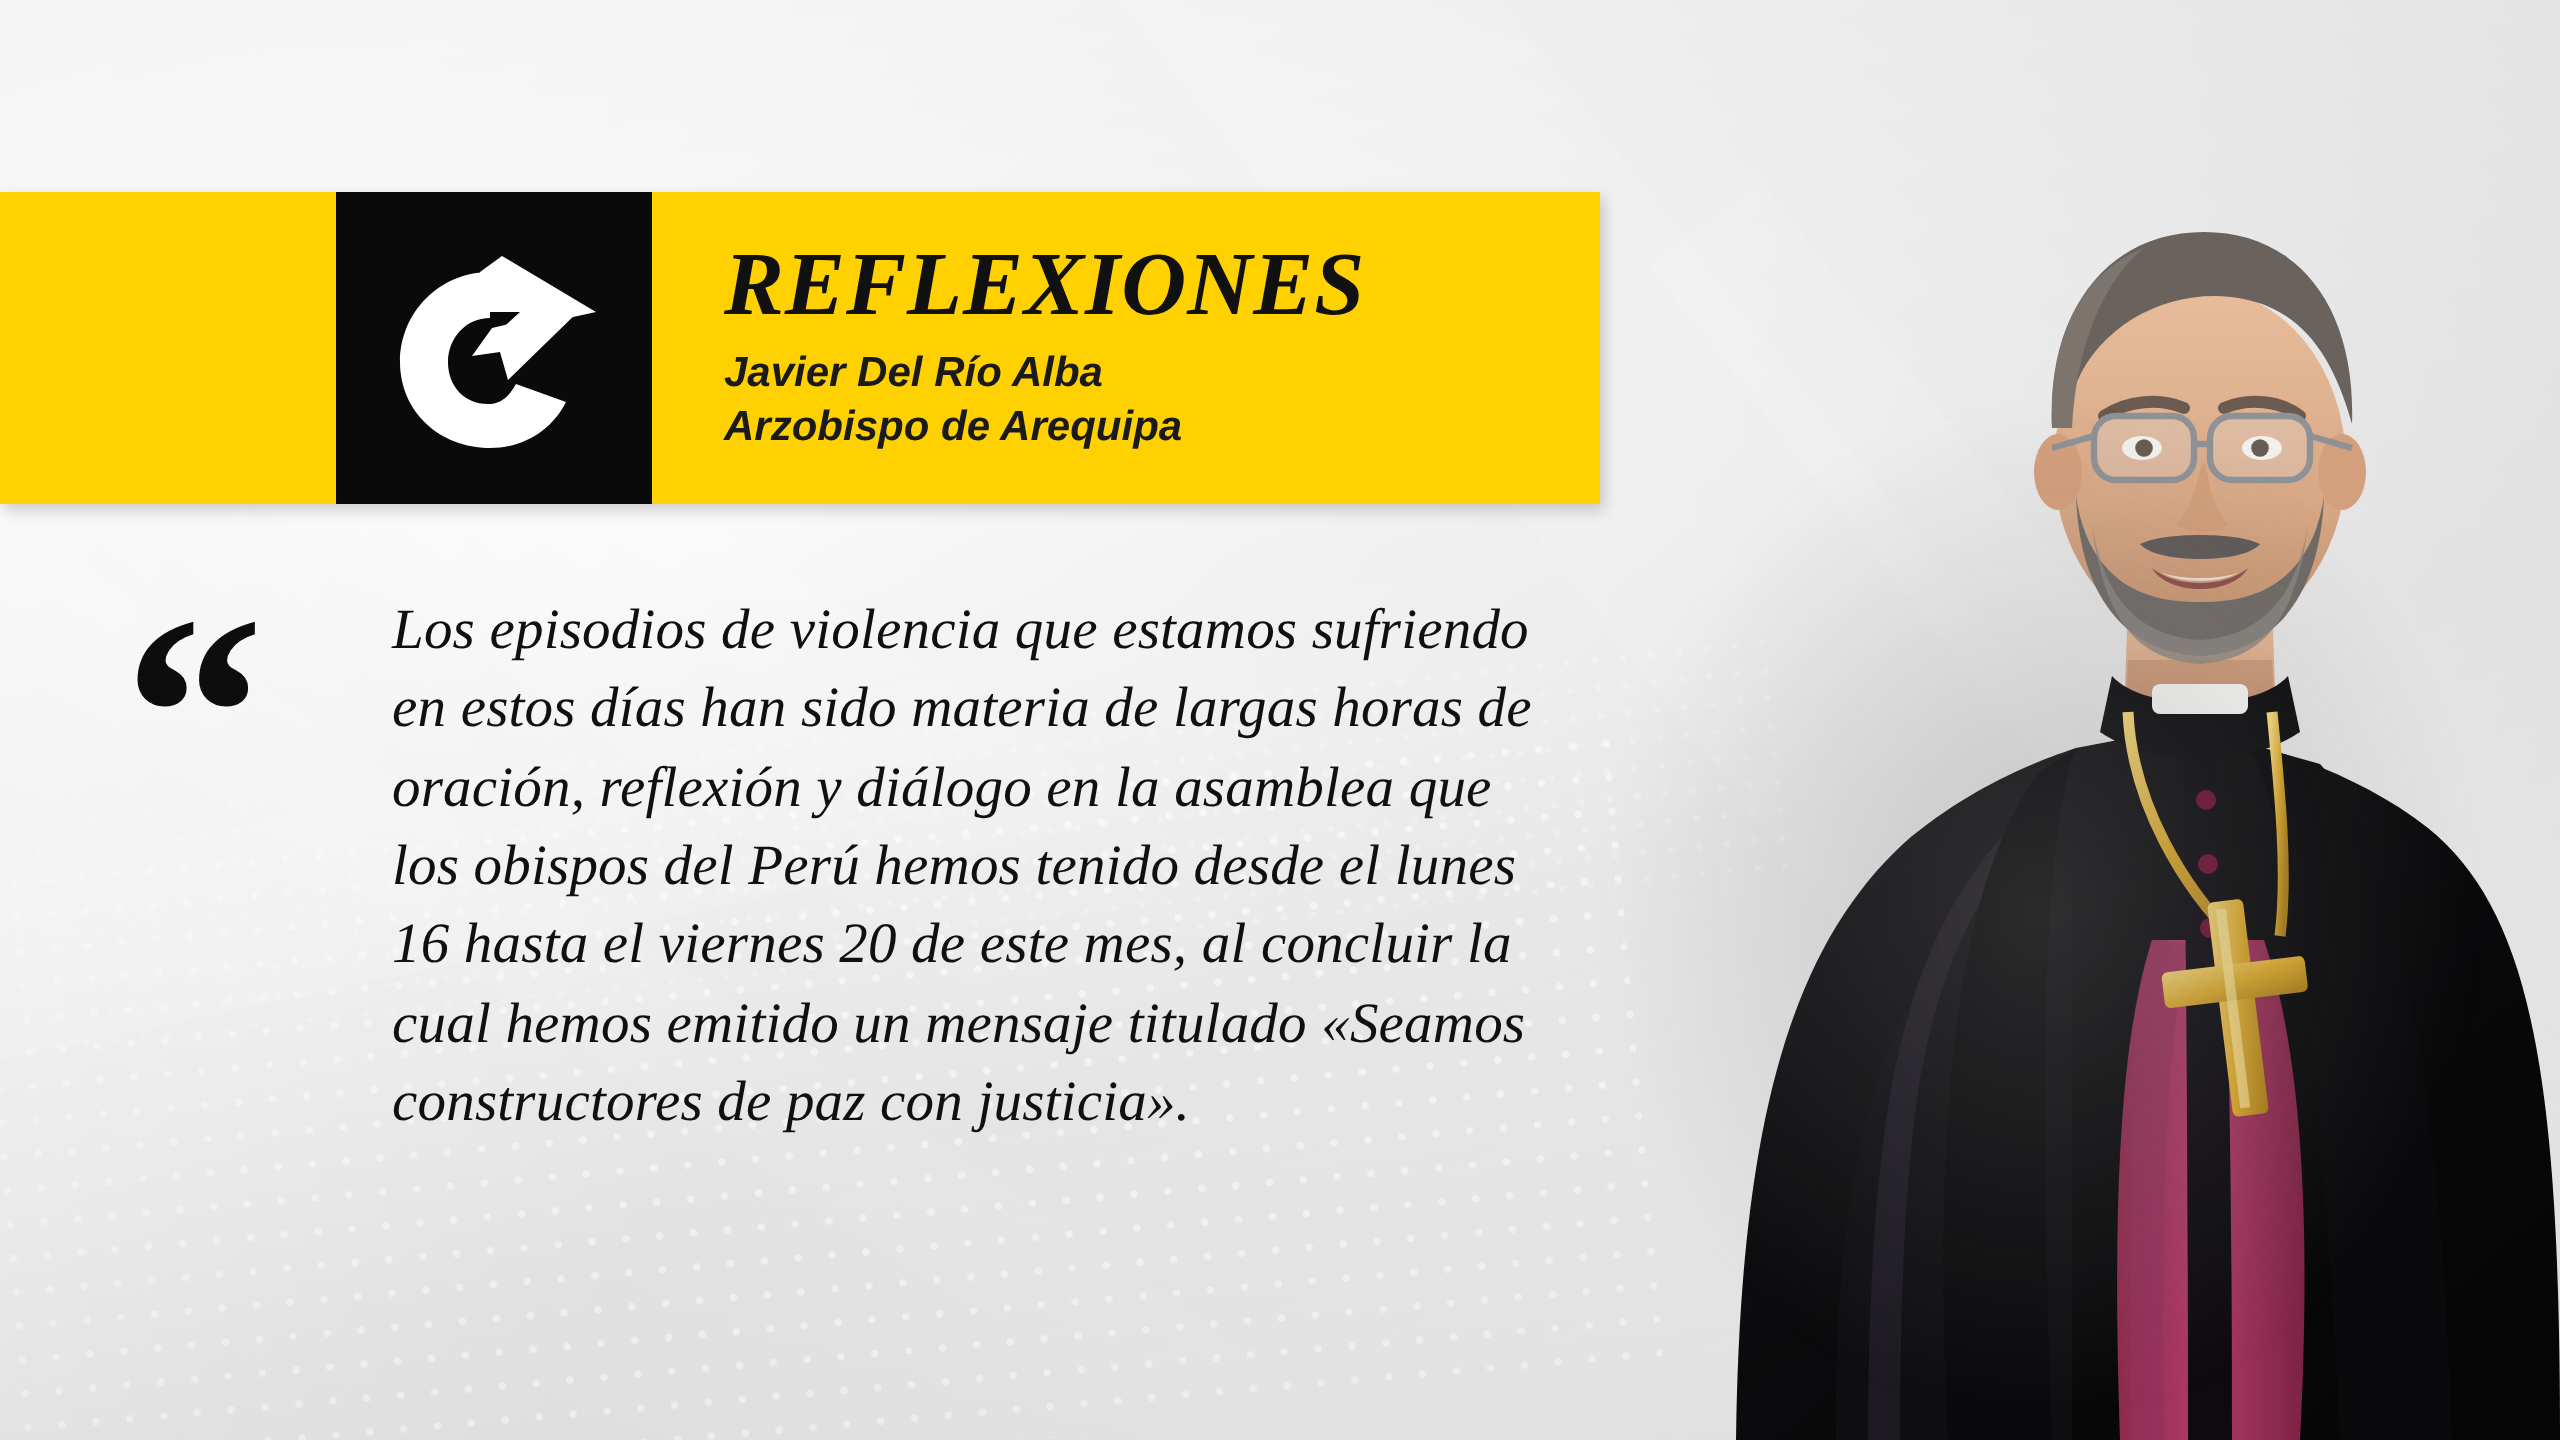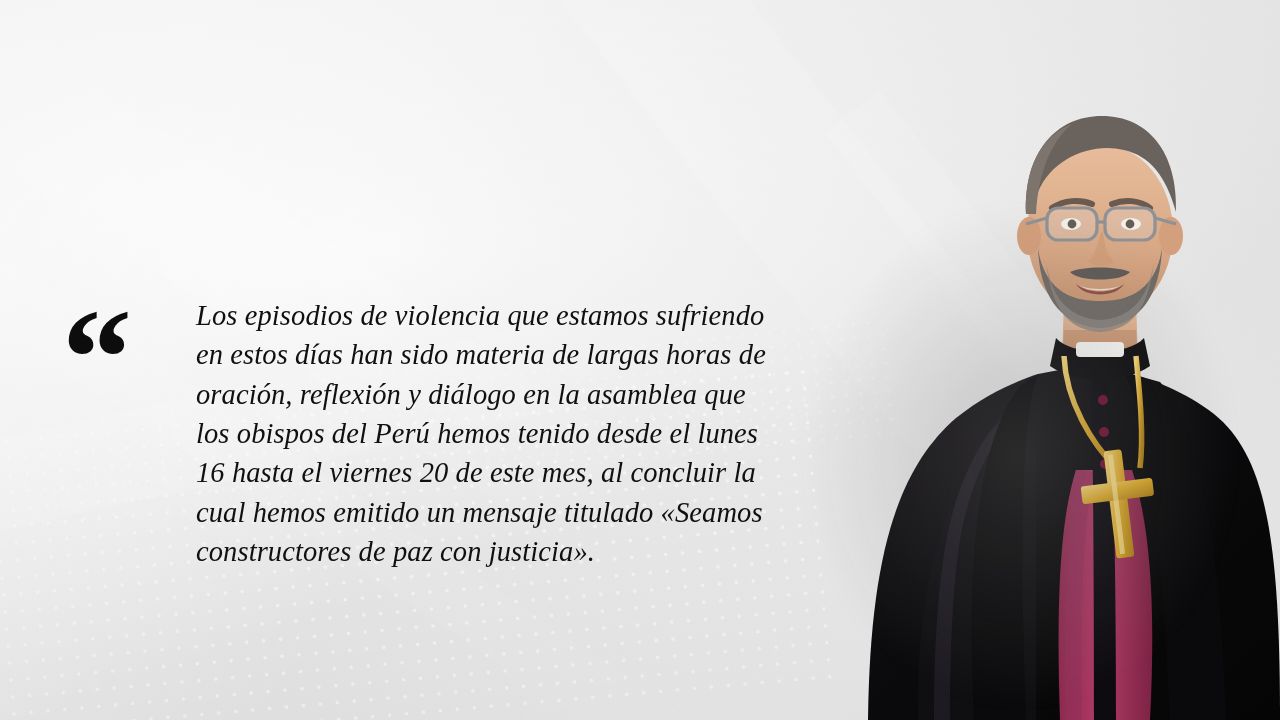--- a/index.html
+++ b/index.html
@@ -165,20 +165,41 @@
 
   <div class="band b1"></div>
   <div class="band b2"></div>
   <div class="band b3"></div>
   <div class="band b4"></div>
   <div class="band b5"></div>
   <div class="dots2"></div>
   <div class="dots"></div>
   <div class="vignette"></div>
 
+  <div class="banner">
+    <div class="banner-pad"></div>
+
+    <div class="logo-box">
+      <span>
+        <svg width="118" height="108" viewBox="0 0 118 108" aria-hidden="true">
+
+          <path d="M57 16 C32 16 12 36 12 61 C12 86 32 104 57 104 C74 104 88 95 95 81 L70 72 C66 79 62 82 56 82 C44 82 36 73 36 61 C36 49 45 39 57 39 L57 16 Z" fill="#ffffff"></path>
+
+          <path d="M63 8 L110 36 L60 47 L72 36 L52 36 L52 16 Z" fill="#ffffff"></path>
+          <path d="M58 44 L104 33 L66 70 L62 56 L48 58 Z" fill="#ffffff"></path>
+        </svg>
+      </span>
+    </div>
+
+    <div class="banner-text">
+      <div class="banner-title">REFLEXIONES</div>
+      <div class="banner-sub1">Javier Del Río Alba</div>
+      <div class="banner-sub2">Arzobispo de Arequipa</div>
+    </div>
+  </div>
 
   <div class="quote-mark">“</div>
   <div class="quote-text">Los episodios de violencia que estamos sufriendo en estos días han sido materia de largas horas de oración, reflexión y diálogo en la asamblea que los obispos del Perú hemos tenido desde el lunes 16 hasta el viernes 20 de este mes, al concluir la cual hemos emitido un mensaje titulado «Seamos constructores de paz con justicia».</div>
 
   <div class="portrait">
     <div class="shadow-soft"></div>
     <svg width="560" height="720" viewBox="0 0 560 720" aria-hidden="true">
       <defs>
         <linearGradient id="cassock" x1="0" y1="0" x2="1" y2="1">
           <stop offset="0%" stop-color="#17151a"></stop>

